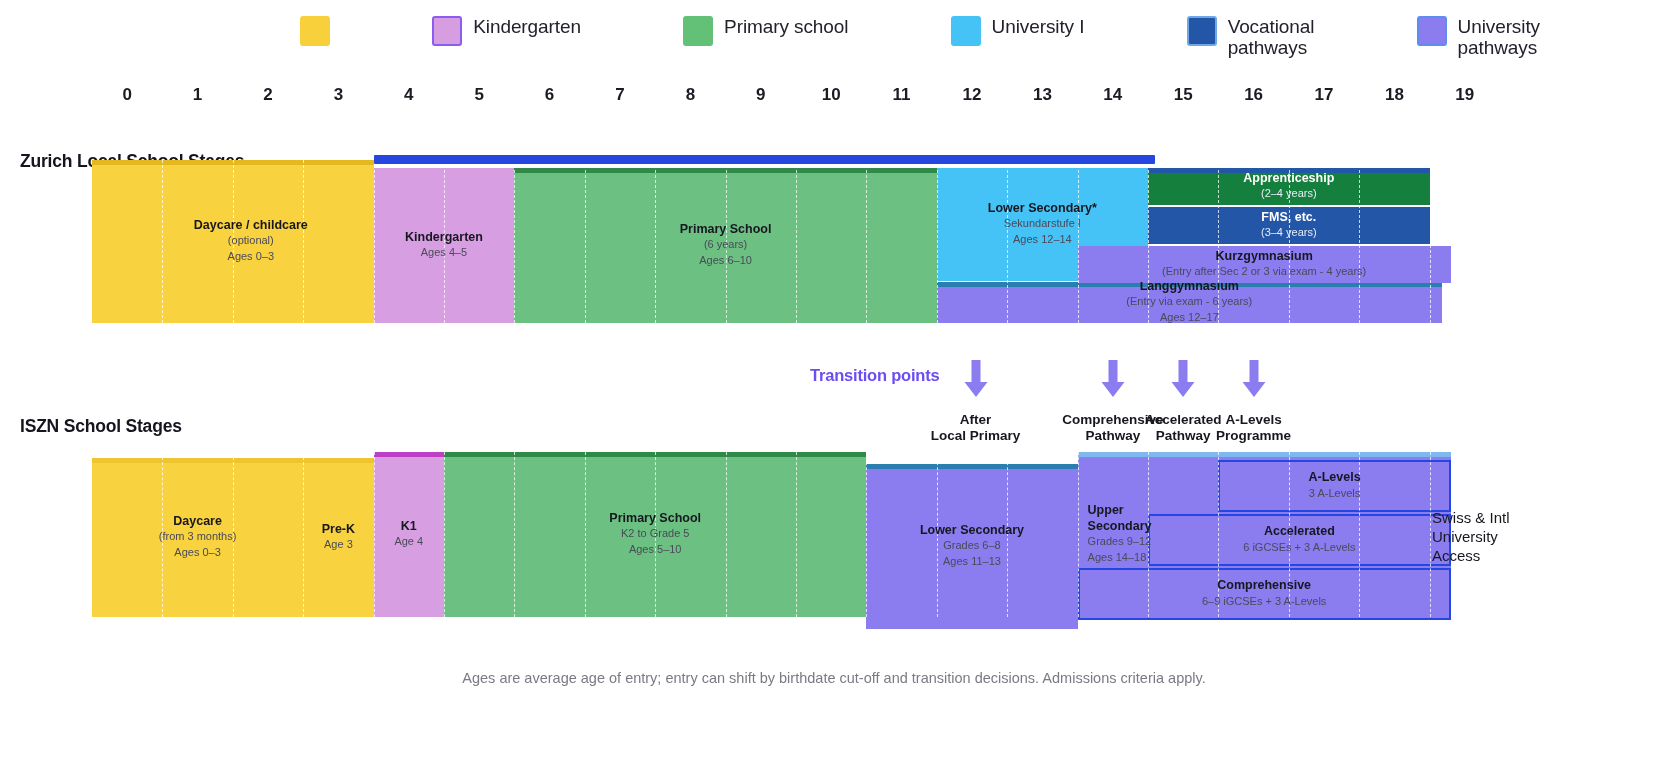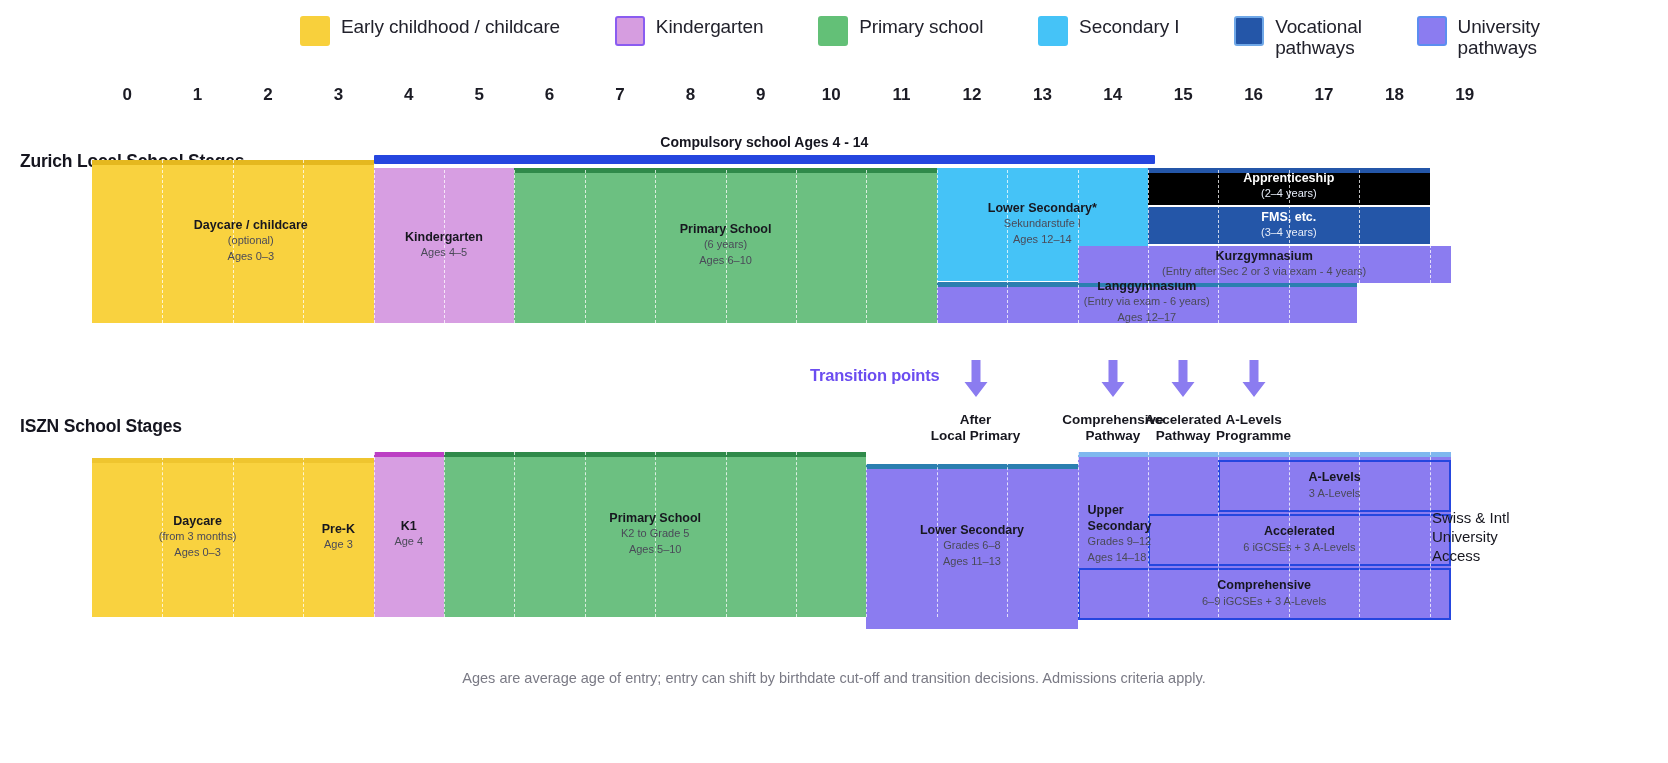--- a/index.html
+++ b/index.html
@@ -116,33 +116,32 @@
   }
 </style>
 </head>
 <body>
 
 <div class="page">
 
   <div class="legend" id="legend">
       <div class="legend-item">
         <div class="legend-swatch" style="background: rgb(248, 208, 60); border: 2px solid rgb(248, 208, 60);"></div>
-        <div class="legend-label">Early childhood / childcare</div>
       </div>
       <div class="legend-item">
         <div class="legend-swatch" style="background: rgb(214, 157, 224); border: 2px solid rgb(138, 92, 240);"></div>
         <div class="legend-label">Kindergarten</div>
       </div>
       <div class="legend-item">
         <div class="legend-swatch" style="background: rgb(99, 192, 119); border: 2px solid rgb(99, 192, 119);"></div>
         <div class="legend-label">Primary school</div>
       </div>
       <div class="legend-item">
         <div class="legend-swatch" style="background: rgb(69, 195, 247); border: 2px solid rgb(69, 195, 247);"></div>
-        <div class="legend-label">Secondary I</div>
+        <div class="legend-label">University I</div>
       </div>
       <div class="legend-item">
         <div class="legend-swatch" style="background: rgb(36, 86, 168); border: 2px solid rgb(111, 168, 232);"></div>
         <div class="legend-label">Vocational
 pathways</div>
       </div>
       <div class="legend-item">
         <div class="legend-swatch" style="background: rgb(139, 124, 240); border: 2px solid rgb(91, 142, 240);"></div>
         <div class="legend-label">University
 pathways</div>
@@ -166,43 +165,42 @@
       <div class="axis-tick" style="left: 950.4px;">13</div>
       <div class="axis-tick" style="left: 1020.8px;">14</div>
       <div class="axis-tick" style="left: 1091.2px;">15</div>
       <div class="axis-tick" style="left: 1161.6px;">16</div>
       <div class="axis-tick" style="left: 1232px;">17</div>
       <div class="axis-tick" style="left: 1302.4px;">18</div>
       <div class="axis-tick" style="left: 1372.8px;">19</div>
     </div>
 
   <div class="section-title" id="title-zurich">Zurich Local School Stages</div>
-  <div class="compulsory-label" id="compulsory-label" style="left: 373.6px; width: 781.44px; text-align: center;">Compulsory school Ages 4 - 14</div>
   <div class="row" id="row-zurich">
       <div class="bar" style="left: 0px; width: 281.6px; top: 0px; height: 163px; background: rgb(249, 210, 63); padding-left: 36px;">
         <div class="accent" style="background: rgb(229, 184, 31);"></div>
         <div style="position: relative; z-index: 3; white-space: pre-line;"><div class="b-title">Daycare / childcare</div><div class="b-sub">(optional)</div><div class="b-sub">Ages 0–3</div></div>
       </div>
       <div class="bar" style="left: 281.6px; width: 140.8px; top: 8px; height: 155px; background: rgb(215, 158, 226);">
         <div class="accent" style="background: rgb(215, 158, 226);"></div>
         <div style="position: relative; z-index: 3; white-space: pre-line;"><div class="b-title">Kindergarten</div><div class="b-sub">Ages 4–5</div></div>
       </div>
       <div class="bar" style="left: 422.4px; width: 422.4px; top: 8px; height: 155px; background: rgb(108, 192, 129);">
         <div class="accent" style="background: rgb(47, 138, 74);"></div>
         <div style="position: relative; z-index: 3; white-space: pre-line;"><div class="b-title">Primary School</div><div class="b-sub">(6 years)</div><div class="b-sub">Ages 6–10</div></div>
       </div>
       <div class="bar" style="left: 844.8px; width: 211.2px; top: 8px; height: 113px; background: rgb(69, 195, 247);">
         <div class="accent" style="background: rgb(69, 195, 247);"></div>
         <div style="position: relative; z-index: 3; white-space: pre-line;"><div class="b-title">Lower Secondary*</div><div class="b-sub">Sekundarstufe I</div><div class="b-sub">Ages 12–14</div></div>
       </div>
-      <div class="bar" style="left: 844.8px; width: 420px; top: 122px; height: 41px; background: rgb(139, 124, 240); text-align: center;">
+      <div class="bar" style="left: 844.8px; width: 505px; top: 122px; height: 41px; background: rgb(139, 124, 240); text-align: center;">
         <div class="accent" style="background: rgb(43, 127, 176);"></div>
         <div style="position: relative; z-index: 3; white-space: pre-line;"><div class="b-title">Langgymnasium</div><div class="b-sub">(Entry via exam - 6 years)</div><div class="b-sub">Ages 12–17</div></div>
       </div>
-      <div class="bar dark" style="left: 1056px; width: 281.6px; top: 8px; height: 37px; background: #000000;">
+      <div class="bar dark" style="left: 1056px; width: 281.6px; top: 8px; height: 37px; background: #15803d;">
         <div class="accent" style="background: rgb(36, 86, 168);"></div>
         <div style="position: relative; z-index: 3; white-space: pre-line;"><div class="b-title">Apprenticeship</div><div class="b-sub">(2–4 years)</div></div>
       </div>
       <div class="bar dark" style="left: 1056px; width: 281.6px; top: 47px; height: 37px; background: rgb(36, 86, 168);">
         <div class="accent" style="background: rgb(36, 86, 168);"></div>
         <div style="position: relative; z-index: 3; white-space: pre-line;"><div class="b-title">FMS, etc.</div><div class="b-sub">(3–4 years)</div></div>
       </div>
       <div class="bar" style="left: 985.6px; width: 373.12px; top: 86px; height: 37px; background: rgb(139, 124, 240);">
         <div class="accent" style="background: rgb(139, 124, 240);"></div>
         <div style="position: relative; z-index: 3; white-space: pre-line;"><div class="b-title">Kurzgymnasium</div><div class="b-sub">(Entry after Sec 2 or 3 via exam - 4 years)</div></div>

